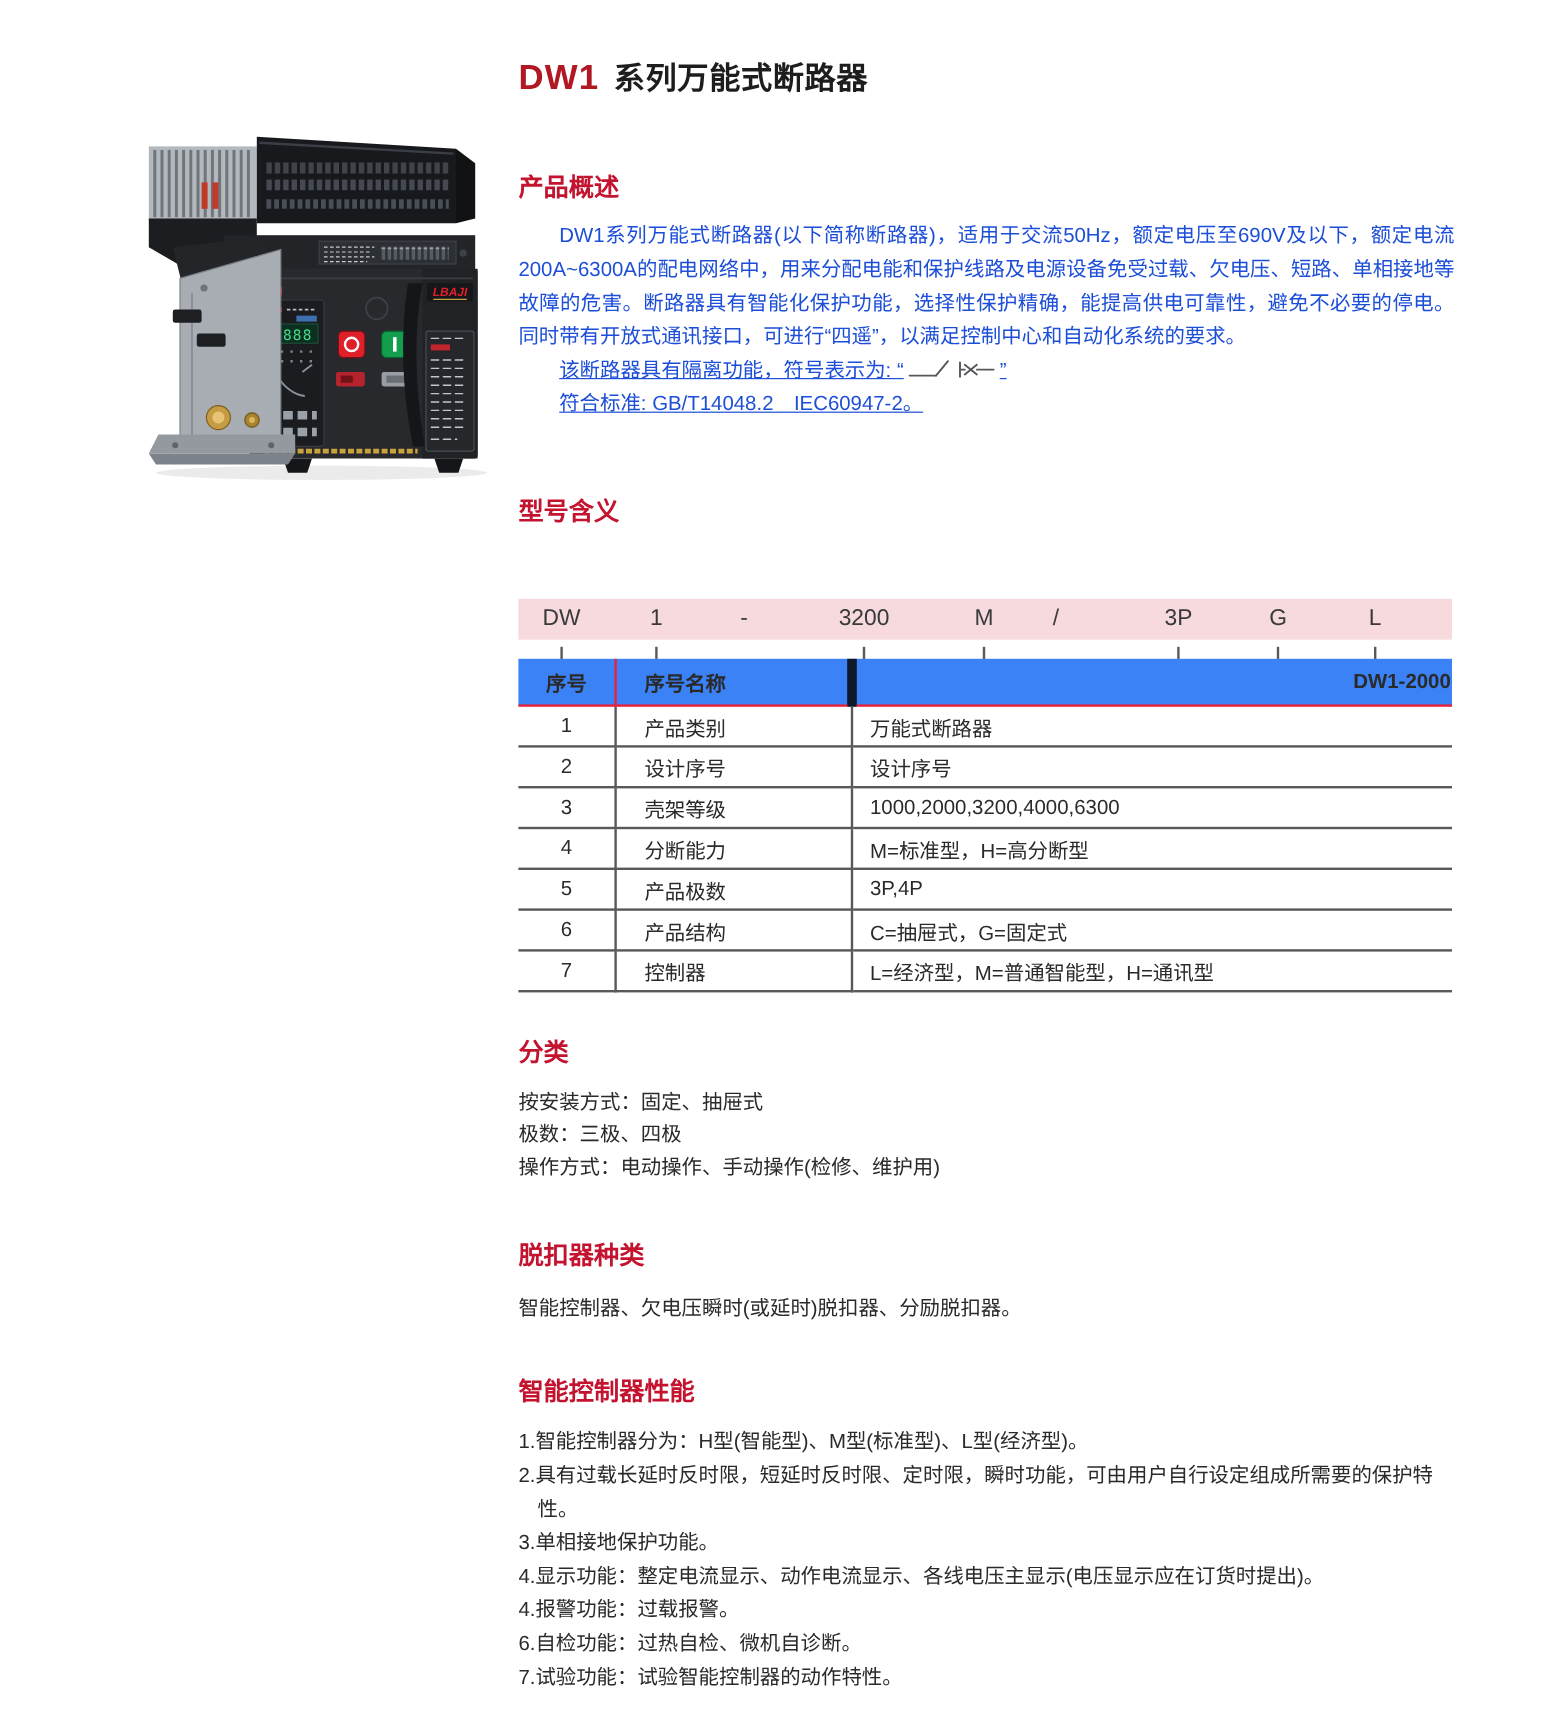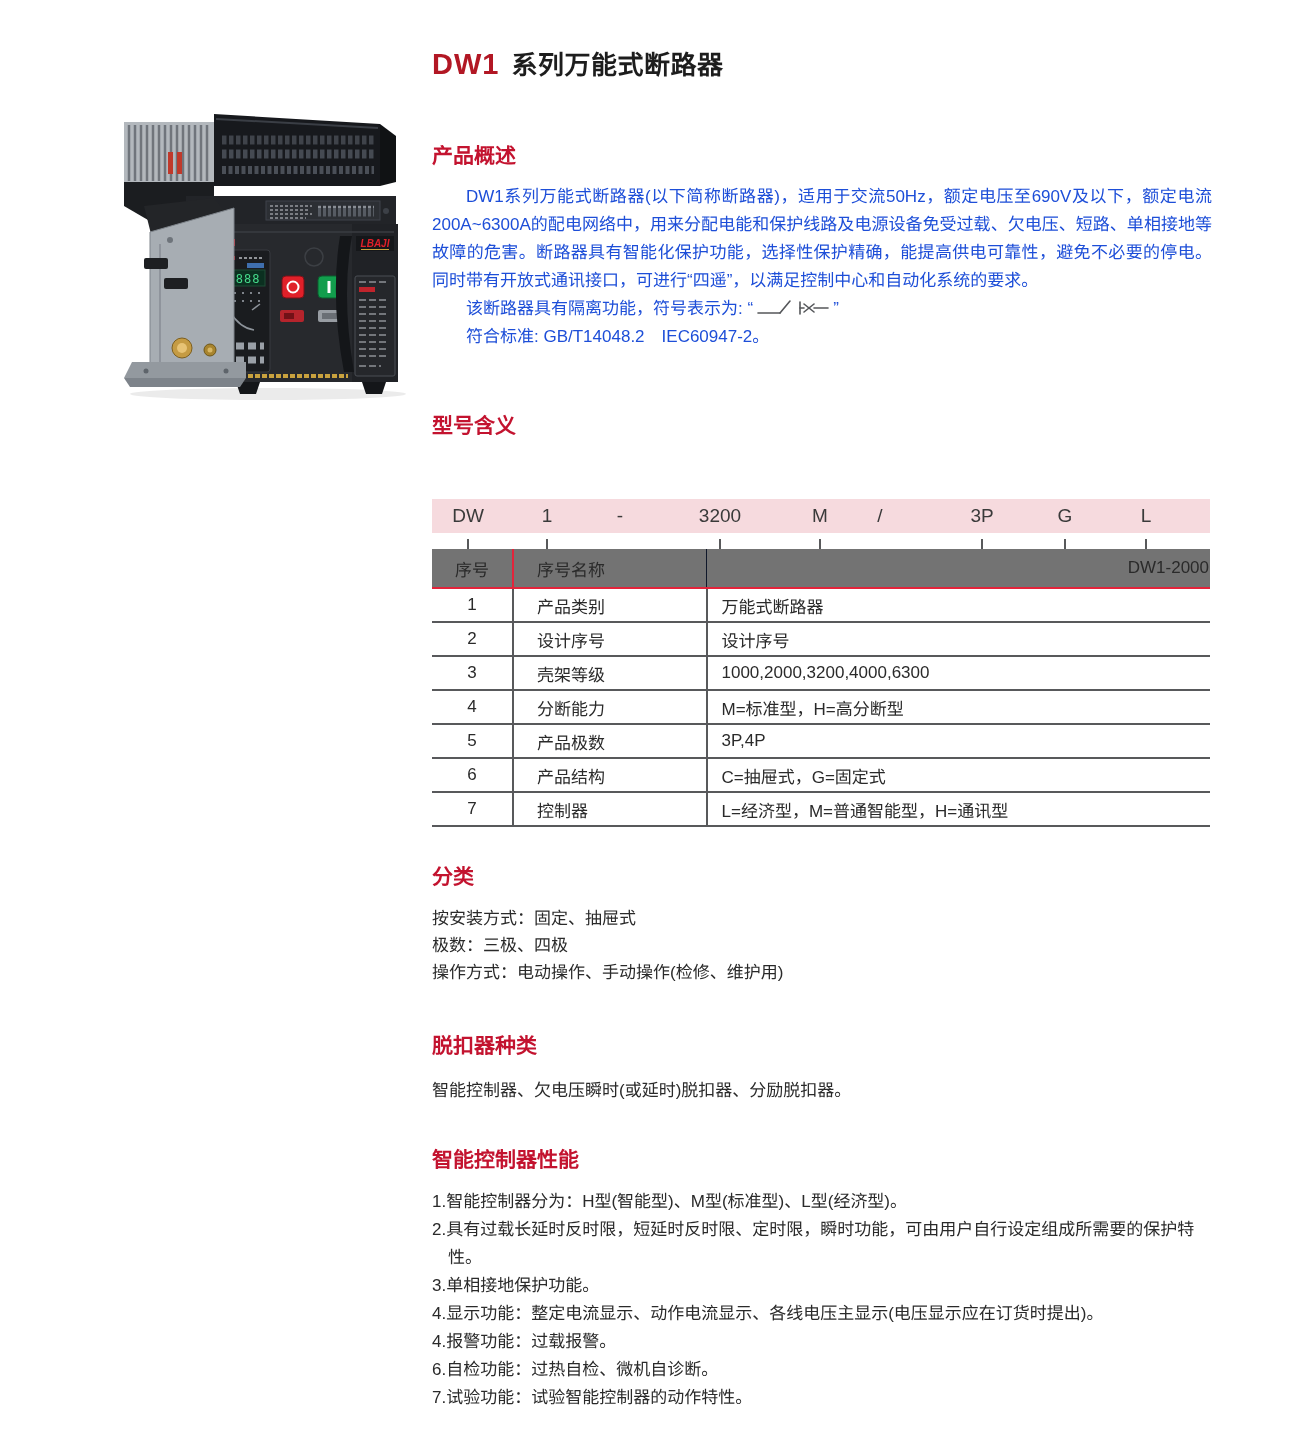--- a/index.html
+++ b/index.html
@@ -17,40 +17,40 @@
   
   .photo{position:absolute;left:116px;top:110px;width:300px;height:294px;}
 
   
   .section{position:absolute;left:432px;width:780px;}
   .sec-heading{margin:0;font-size:21px;font-weight:bold;color:#c3132f;}
 
   #sec-overview{top:139px;}
   .overview-body{margin-top:14px;font-size:17px;line-height:28px;text-align:justify;color:#1d4ed8;}
   .para{margin:0;text-indent:2em;}
-  .iso-line,.standards{margin:0;text-indent:2em;}
+  .iso-line,.standards{margin:0;text-indent:2em;text-decoration:underline;}
   .iso-symbol{display:inline-block;vertical-align:-4px;margin:0 3px;}
 
   
   #sec-model{top:409px;}
   .model-diagram{position:relative;height:132px;margin-top:14px;}
   .model-band{position:absolute;left:0;top:46px;width:778px;height:34px;background:#f6dade;}
   .band-item{position:absolute;top:46px;height:26px;line-height:34px;transform:translateX(-50%);font-size:19px;color:#3a3a3a;}
   .band-tick{position:absolute;top:86px;width:2px;height:20px;background:#58595b;transform:translateX(-50%);}
   .band-num{position:absolute;top:108px;transform:translateX(-50%);font-size:18px;color:#333;}
 
   
   #sec-table{top:549px;}
   table.model-table{border-collapse:collapse;width:778px;font-size:17px;color:#2a2a2a;table-layout:fixed;}
   table.model-table th{
-    background:#737373;height:36px;font-weight:normal;font-size:17px;
+    background:#3b82f6;height:36px;font-weight:bold;font-size:17px;
     border-bottom:2px solid #e3243b;
   }
   table.model-table th.c1{width:78px;text-align:center;border-right:2px solid #e3243b;}
-  table.model-table th.c2{width:168px;text-align:left;padding-left:23px;border-right:1px solid #0f172a;}
+  table.model-table th.c2{width:168px;text-align:left;padding-left:23px;border-right:8px solid #0f172a;}
   table.model-table th.c3{text-align:right;}
   table.model-table td{height:30px;border-bottom:2px solid #58595b;}
   table.model-table td.c1{text-align:center;border-right:2px solid #58595b;}
   table.model-table td.c2{padding-left:23px;border-right:2px solid #58595b;}
   table.model-table td.c3{padding-left:14px;}
 
   
   #sec-class{top:860px;}
   .class-lines{margin-top:15px;font-size:17px;line-height:27px;color:#2a2a2a;}
 

